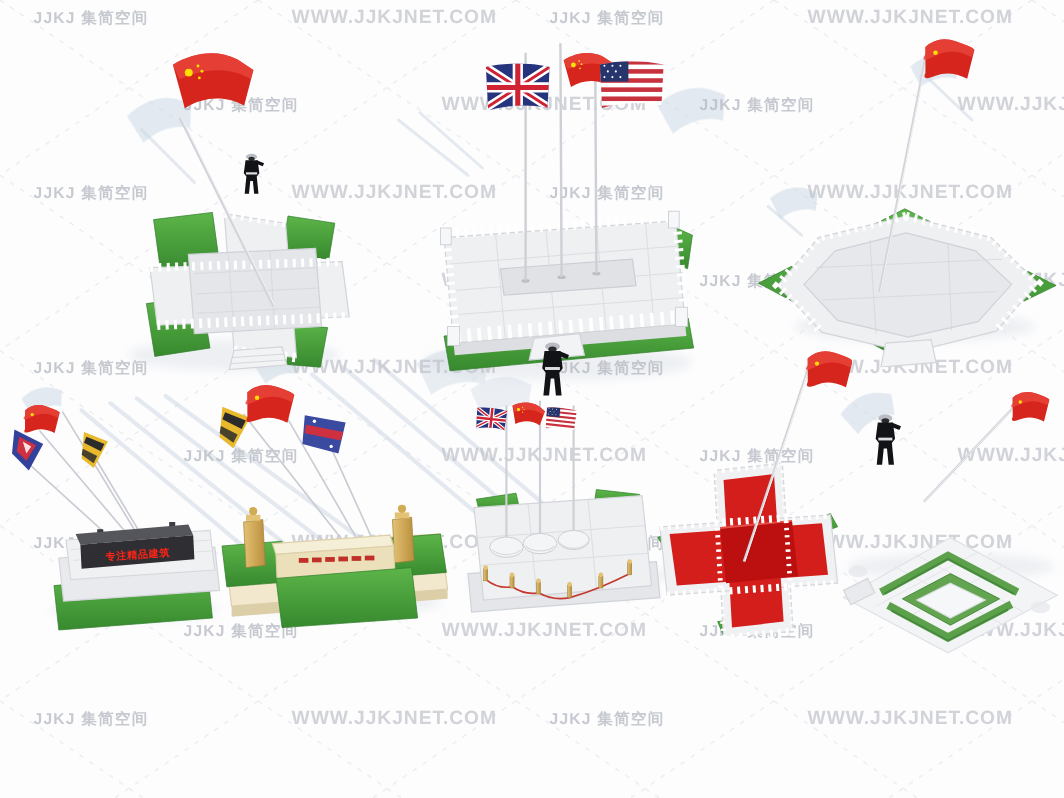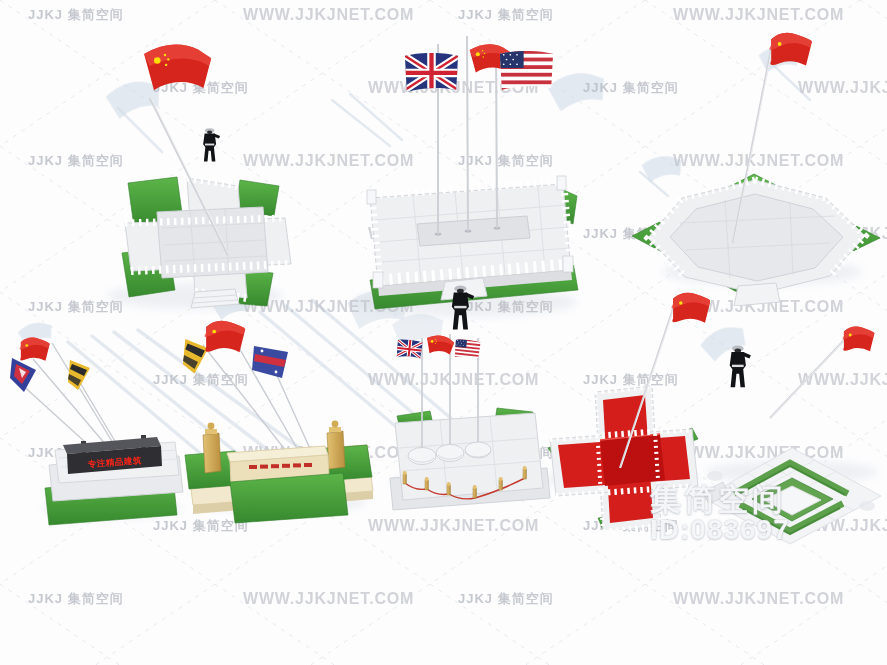--- a/index.html
+++ b/index.html
@@ -416,18 +416,14 @@
       <ellipse cx="172" cy="206" rx="8" ry="5" fill="#e6e9ec" opacity=".8"></ellipse>
     </g>
     <g>
       <line x1="75" y1="118" x2="153" y2="36" stroke="#d2d4d9" stroke-width="2"></line>
       <line x1="75.6" y1="117.6" x2="153.6" y2="35.6" stroke="#f2f3f5" stroke-width=".7"></line>
     </g>
     <use href="#sym-red" transform="translate(148,26) scale(0.9)"></use>
     <use href="#sym-soldier" transform="translate(32,44) scale(0.9)"></use>
   </svg>
 
-  <div class="badge">
-    <div class="badge-brand">集简空间</div>
-    <div class="badge-id">ID:083697</div>
-  </div>
 
 </div>
 
 </body></html>

